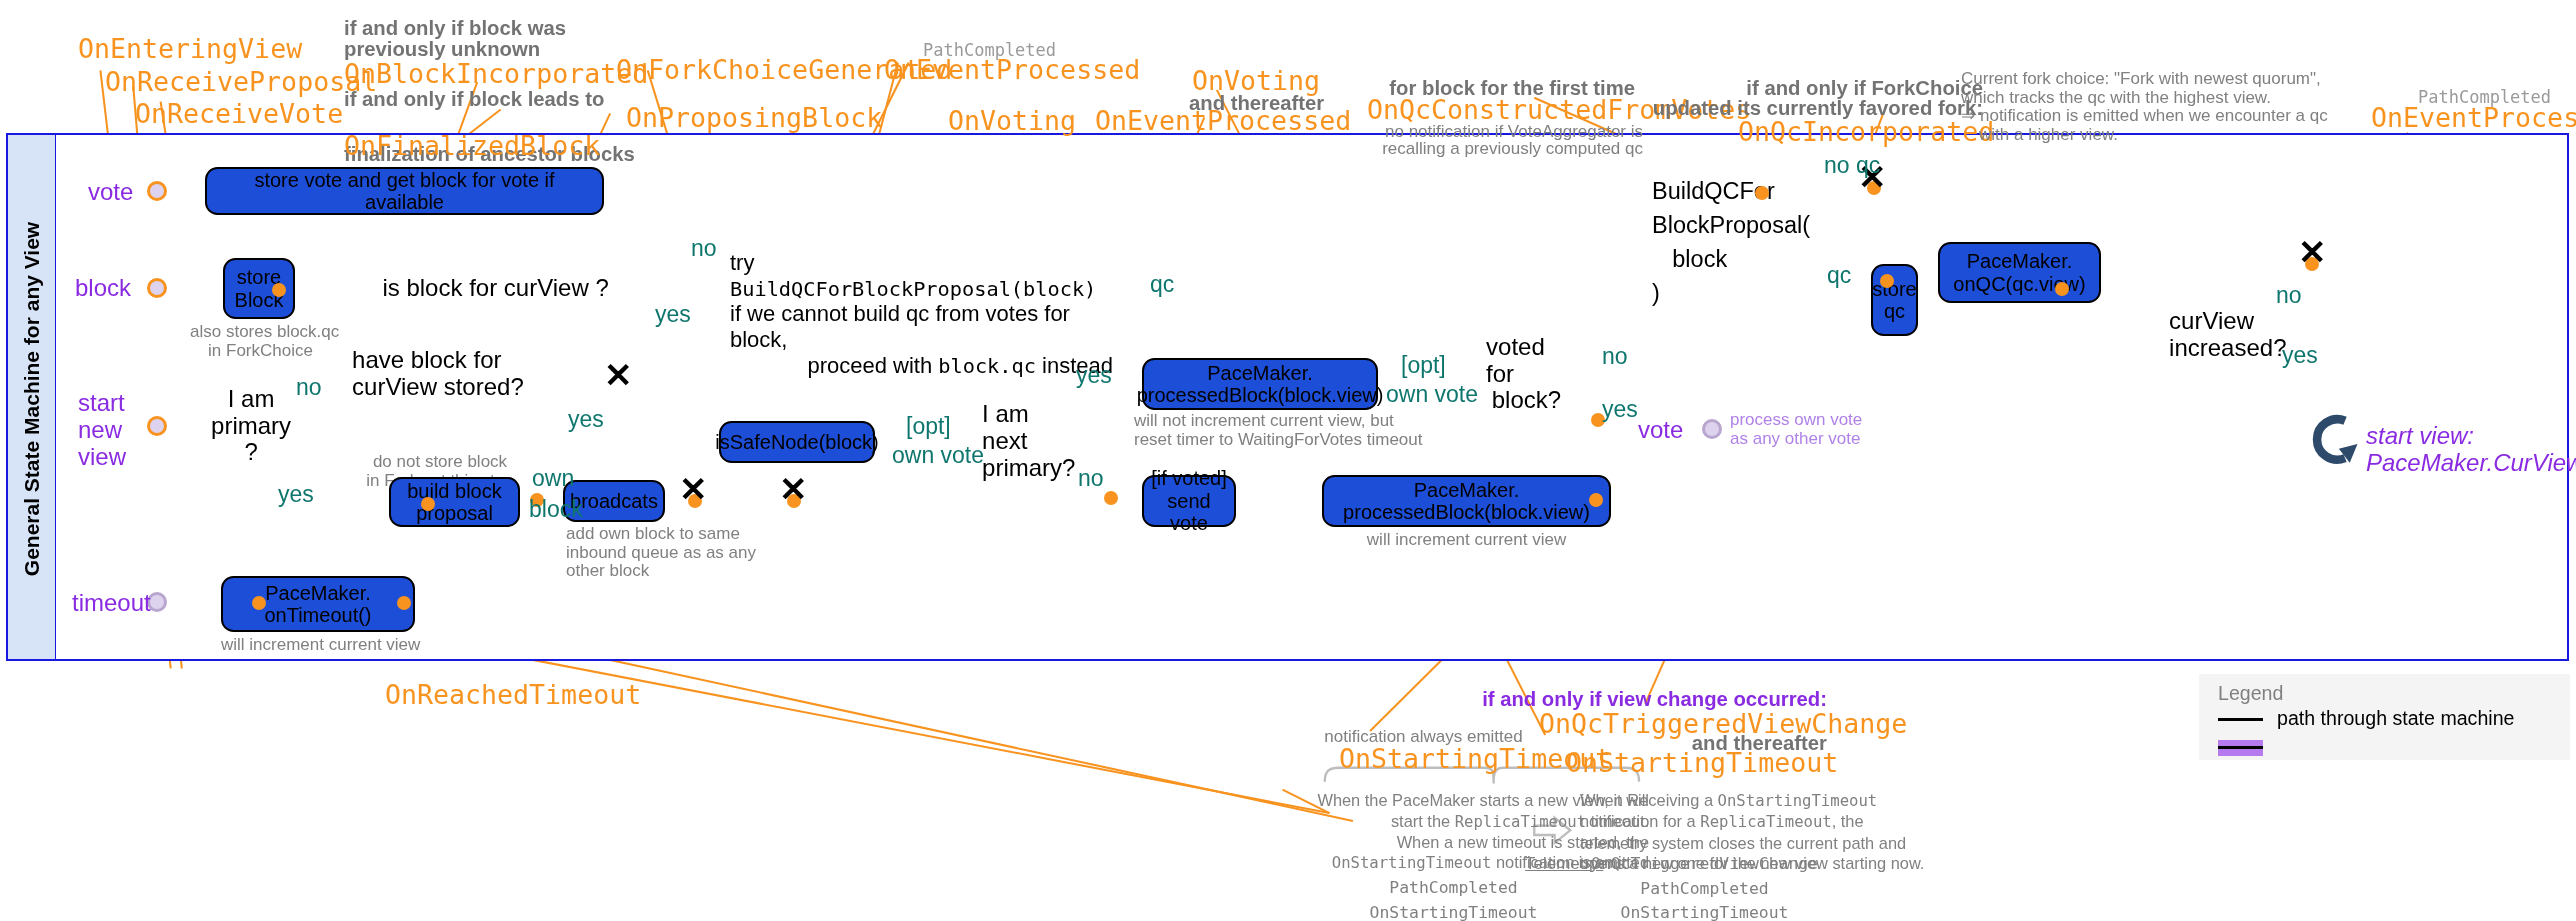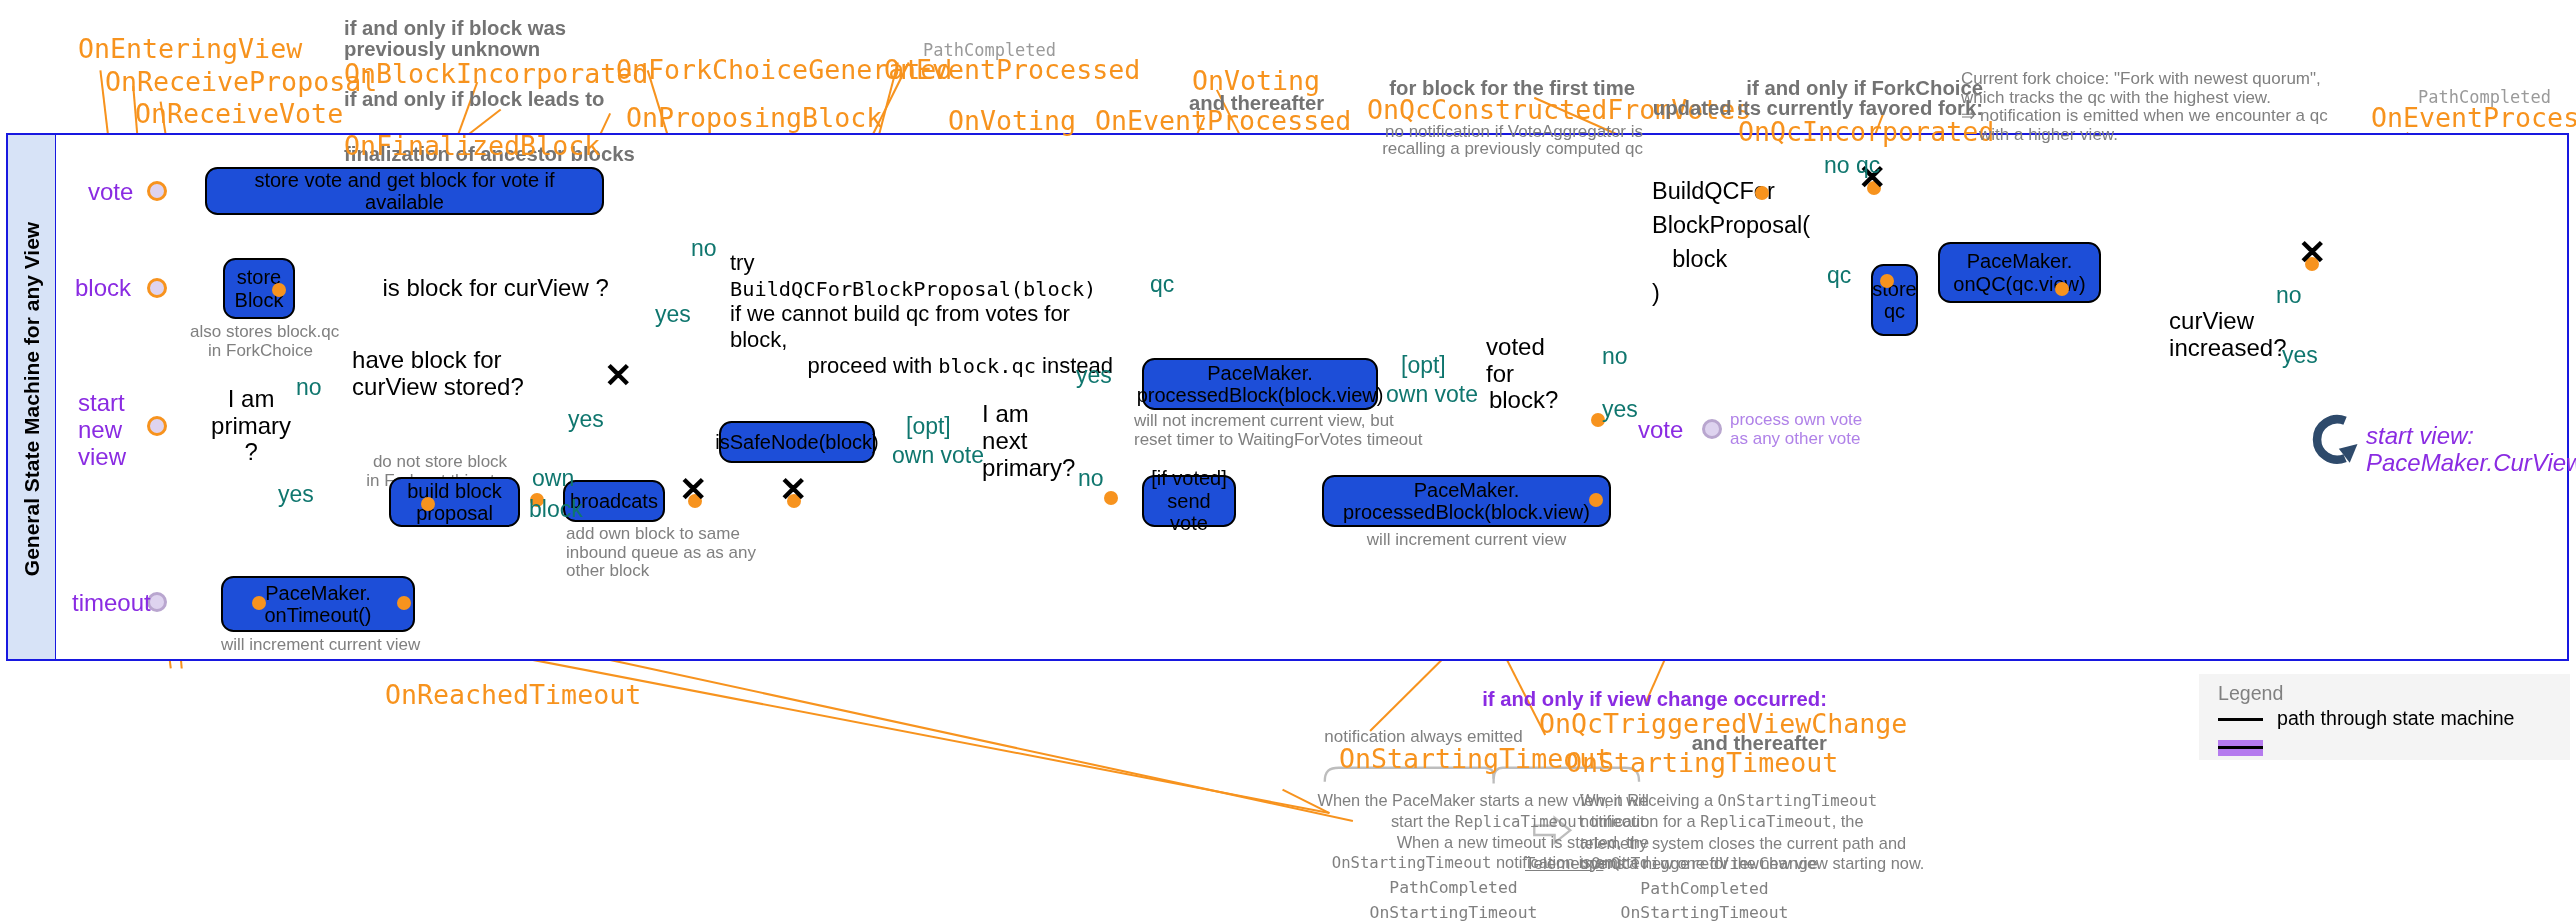--- a/index.html
+++ b/index.html
@@ -291,21 +291,21 @@
     <span>primary?</span>
   </div>
 
   <div class="node round" style="left:1142px;top:358px;width:236px;height:52px;flex-direction:column;">
     <span>PaceMaker.</span>
     <span>processedBlock(block.view)</span>
   </div>
   <div class="gry c" style="left:1134px;top:411px;width:250px;">will not increment current view, but</div>
   <div class="gry c" style="left:1134px;top:430px;width:250px;">reset timer to WaitingForVotes timeout</div>
 
-  <div class="hextext left" style="left:1483px;top:352px;width:75px;height:44px;flex-direction:column;align-items:center;justify-content:center;">
+  <div class="hextext left" style="left:1483px;top:352px;width:75px;height:44px;flex-direction:column;align-items:flex-end;justify-content:center;">
     <span>voted for</span>
     <span>block?</span>
   </div>
 
   <div class="node round" style="left:1142px;top:475px;width:94px;height:52px;flex-direction:column;">
     <span>[if voted]</span>
     <span>send vote</span>
   </div>
 
   <div class="node round" style="left:1322px;top:475px;width:289px;height:52px;flex-direction:column;">

